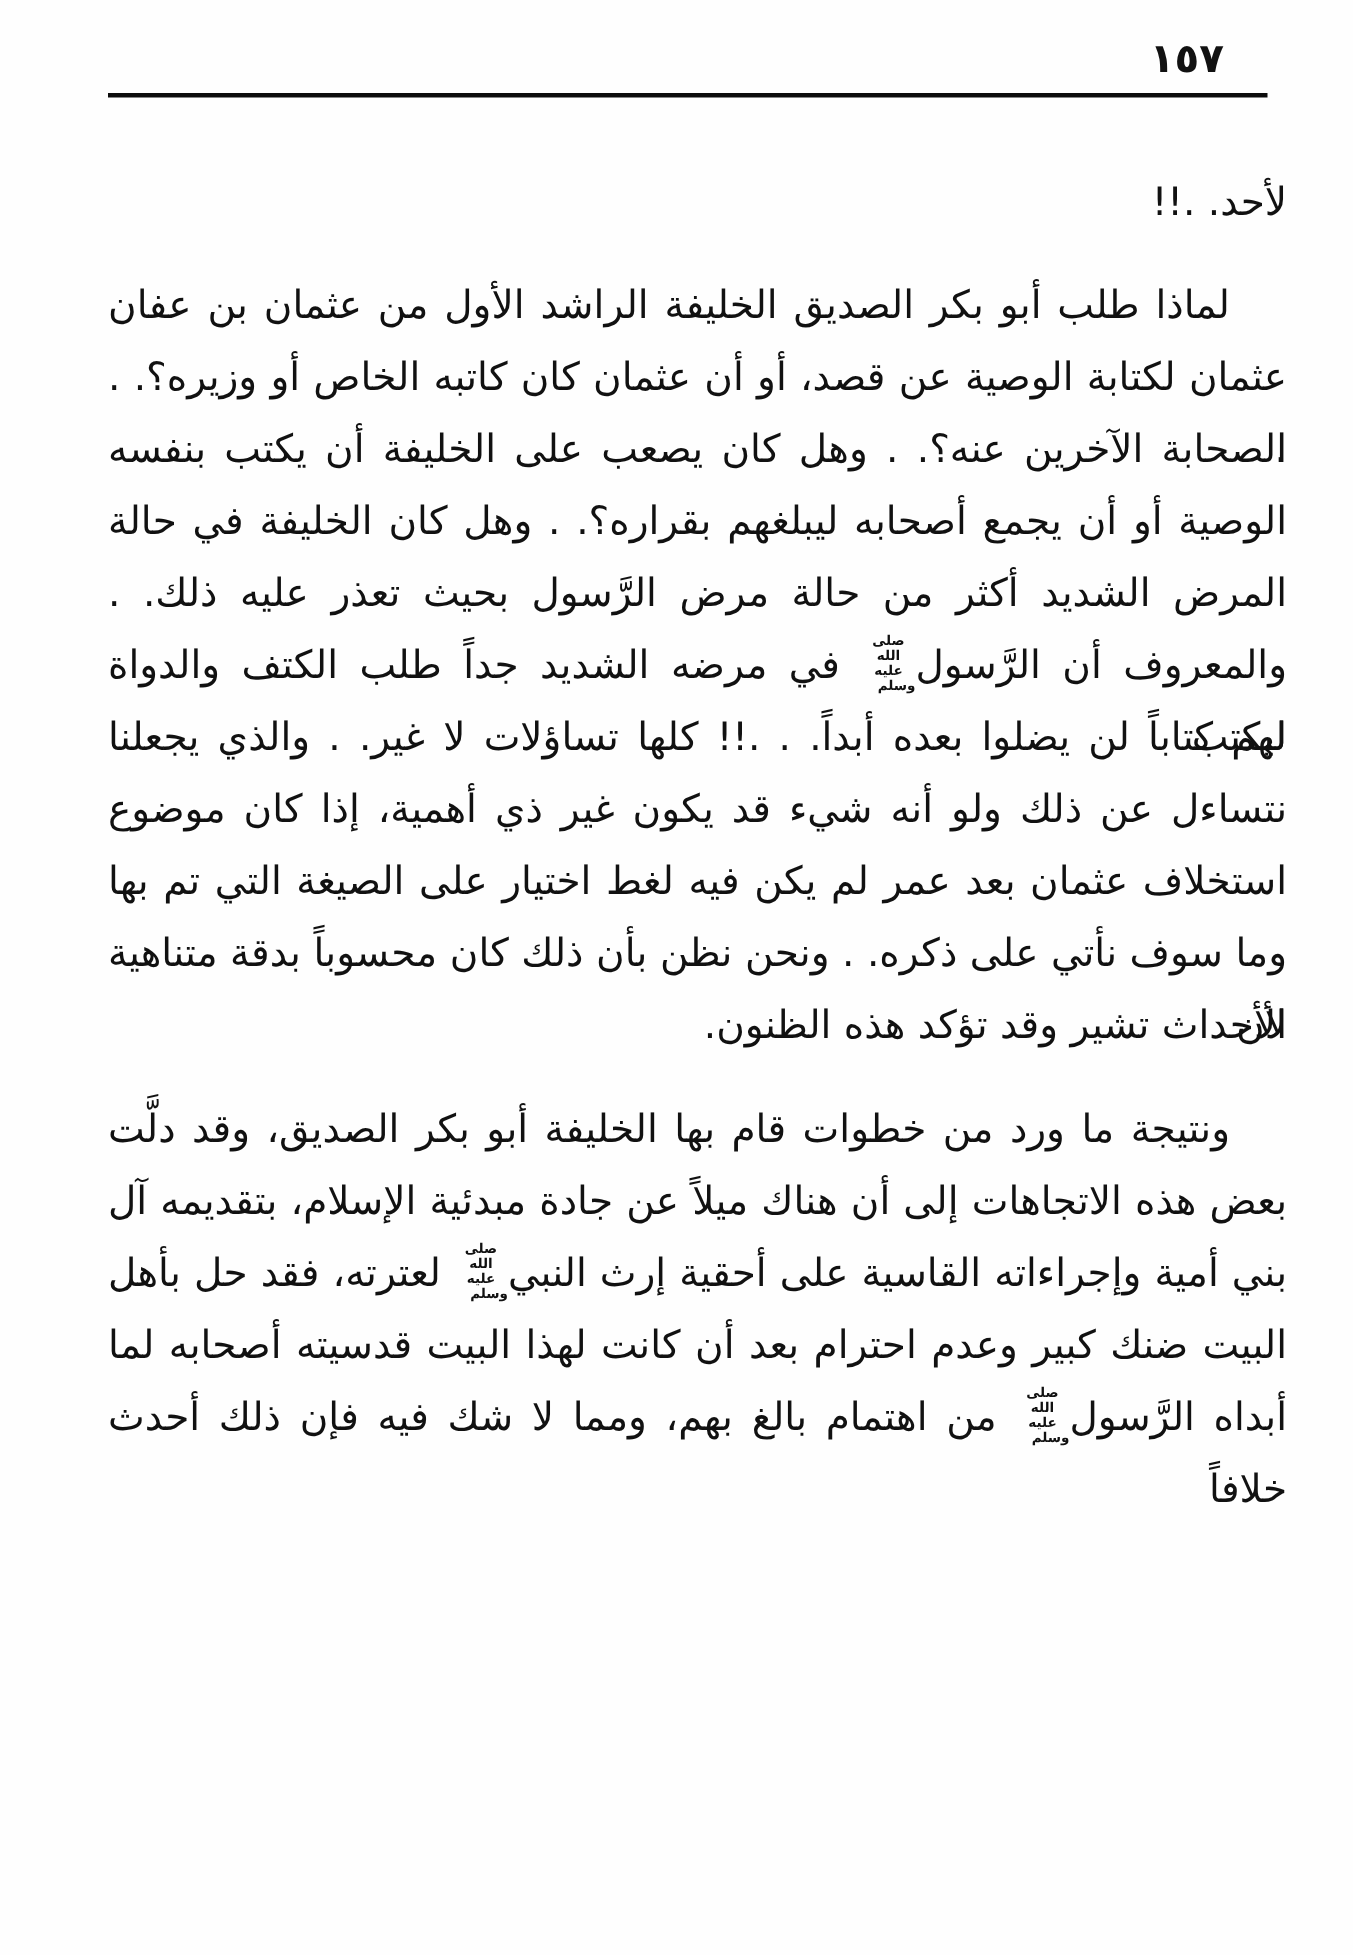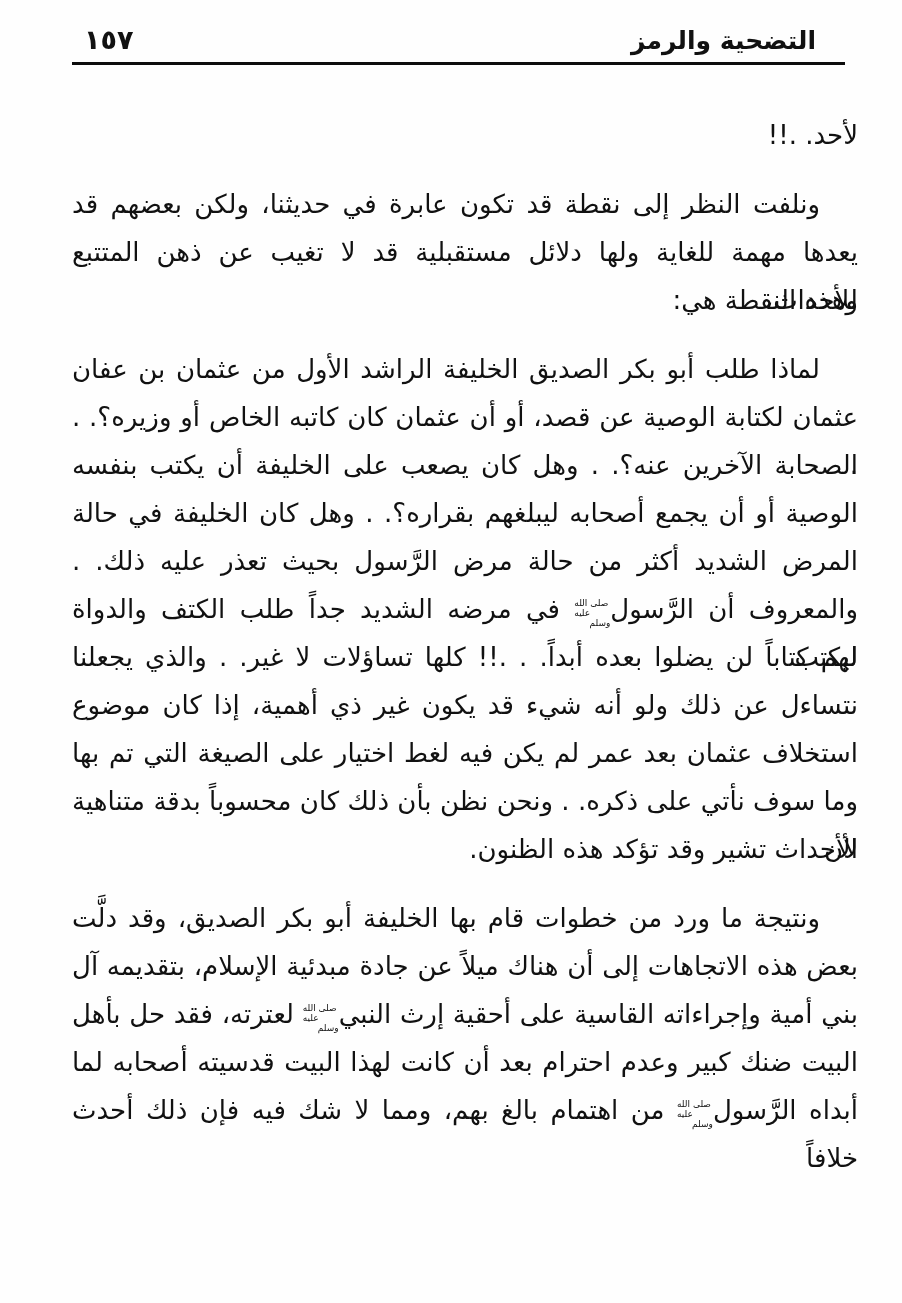--- a/index.html
+++ b/index.html
@@ -53,43 +53,37 @@
   }
   .line.last {
     text-align-last: right;
   }
   .para.indent .line:first-child { padding-right: 38px; }
   .honorific {
     display: inline-block;
     width: 36px;
     font-size: 9px;
     line-height: 1.1;
-    text-align: left;
+    text-align: center;
     vertical-align: -8px;
-    font-weight: normal;
+    font-weight: bold;
     word-spacing: normal;
   }
 </style>
 </head>
 <body>
 
 <div class="page">
   <header class="page-header">
-    <div class="running-title">التضحية والرمز</div>
     <div class="page-number">١٥٧</div>
   </header>
   <hr class="header-rule">
   <main class="page-body">
       <div class="para opening">
         <div class="line last">لأحد. .!!</div>
-      </div>
-      <div class="para indent">
-        <div class="line">ونلفت النظر إلى نقطة قد تكون عابرة في حديثنا، ولكن بعضهم قد</div>
-        <div class="line">يعدها مهمة للغاية ولها دلائل مستقبلية قد لا تغيب عن ذهن المتتبع للأحداث،</div>
-        <div class="line last">وهذه النقطة هي:</div>
       </div>
       <div class="para indent">
         <div class="line">لماذا طلب أبو بكر الصديق الخليفة الراشد الأول من عثمان بن عفان</div>
         <div class="line">عثمان لكتابة الوصية عن قصد، أو أن عثمان كان كاتبه الخاص أو وزيره؟. . .</div>
         <div class="line">الصحابة الآخرين عنه؟. . وهل كان يصعب على الخليفة أن يكتب بنفسه</div>
         <div class="line">الوصية أو أن يجمع أصحابه ليبلغهم بقراره؟. . وهل كان الخليفة في حالة</div>
         <div class="line">المرض الشديد أكثر من حالة مرض الرَّسول بحيث تعذر عليه ذلك. .</div>
         <div class="line">والمعروف أن الرَّسول<span class="honorific">صلى الله عليه وسلم</span> في مرضه الشديد جداً طلب الكتف والدواة ليكتب</div>
         <div class="line">لهم كتاباً لن يضلوا بعده أبداً. . .!! كلها تساؤلات لا غير. . والذي يجعلنا</div>
         <div class="line">نتساءل عن ذلك ولو أنه شيء قد يكون غير ذي أهمية، إذا كان موضوع</div>

